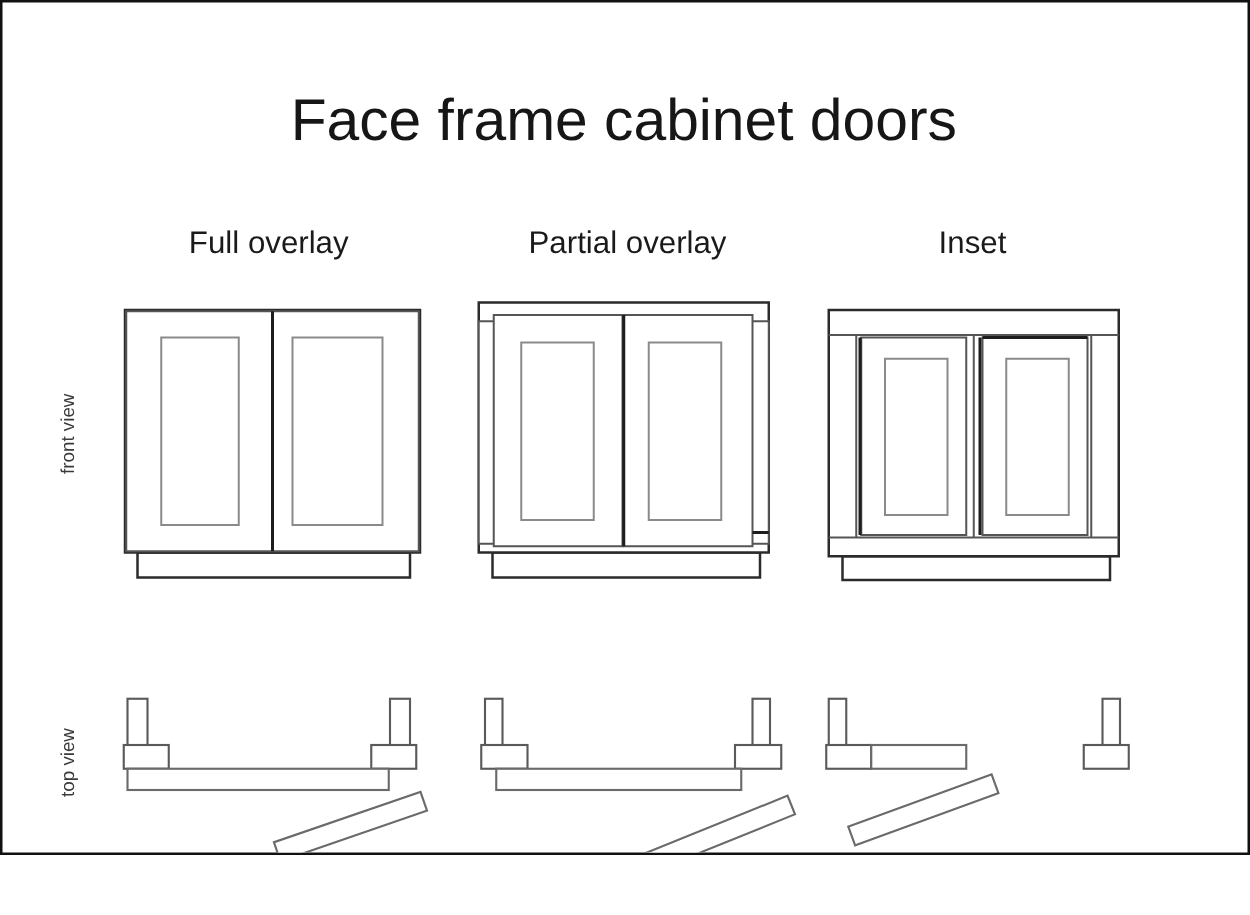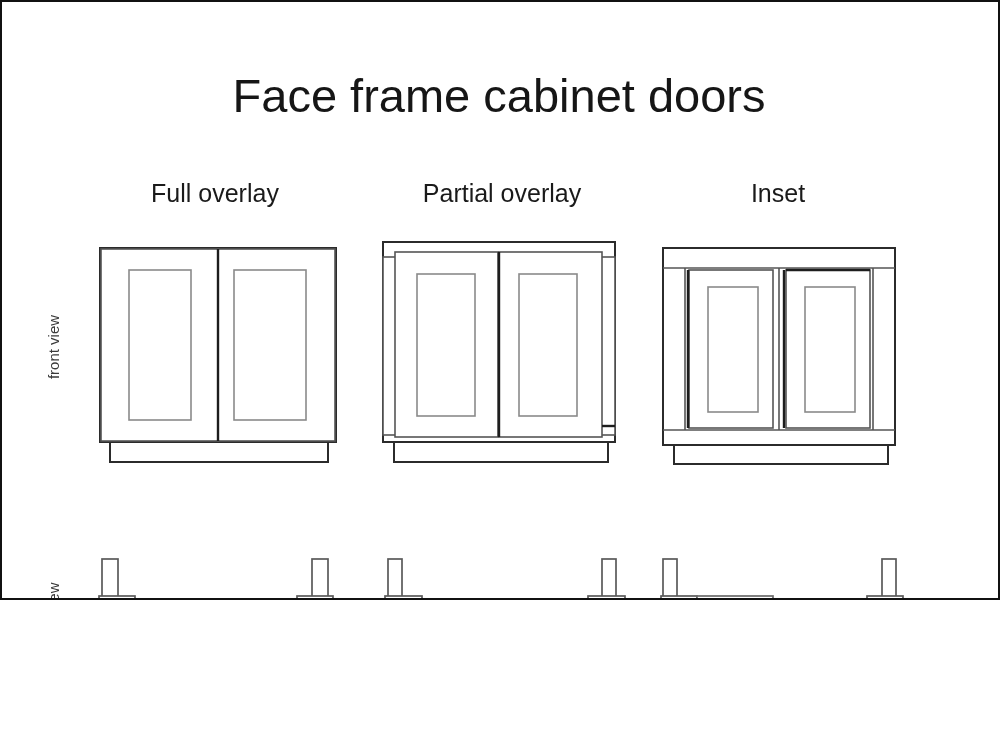--- a/index.html
+++ b/index.html
@@ -7,21 +7,21 @@
     margin: 0;
     padding: 0;
     background: #ffffff;
   }
   body {
     font-family: "Liberation Sans", sans-serif;
   }
   #page {
     position: relative;
     width: 1000px;
-    height: 600px;
+    height: 684px;
     background: #ffffff;
     box-sizing: border-box;
     border: 2px solid #111111;
     overflow: hidden;
   }
   #diagram {
     position: absolute;
     left: 0;
     top: 0;
     width: 1000px;

